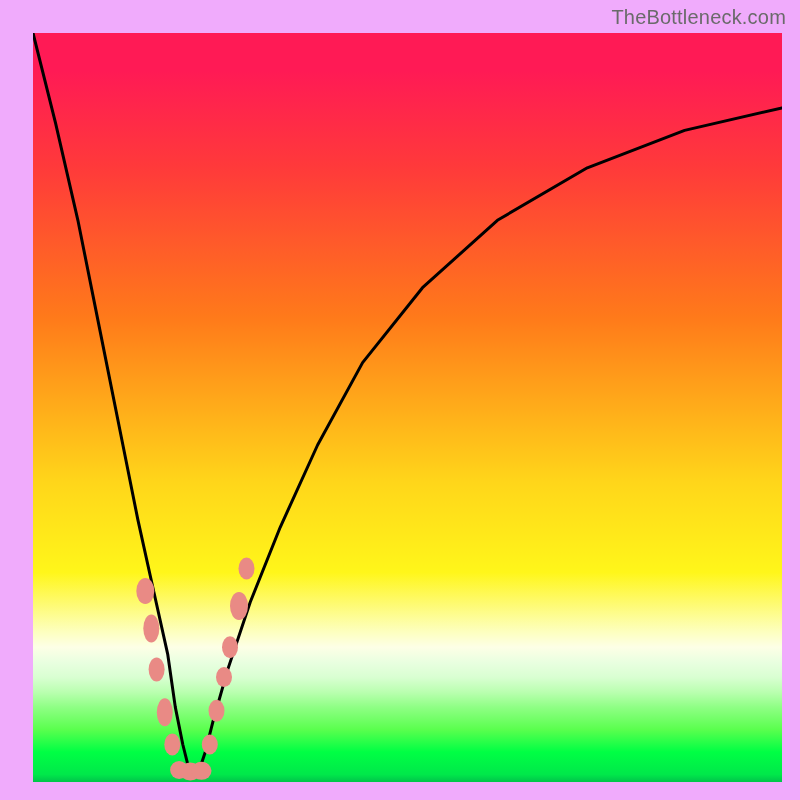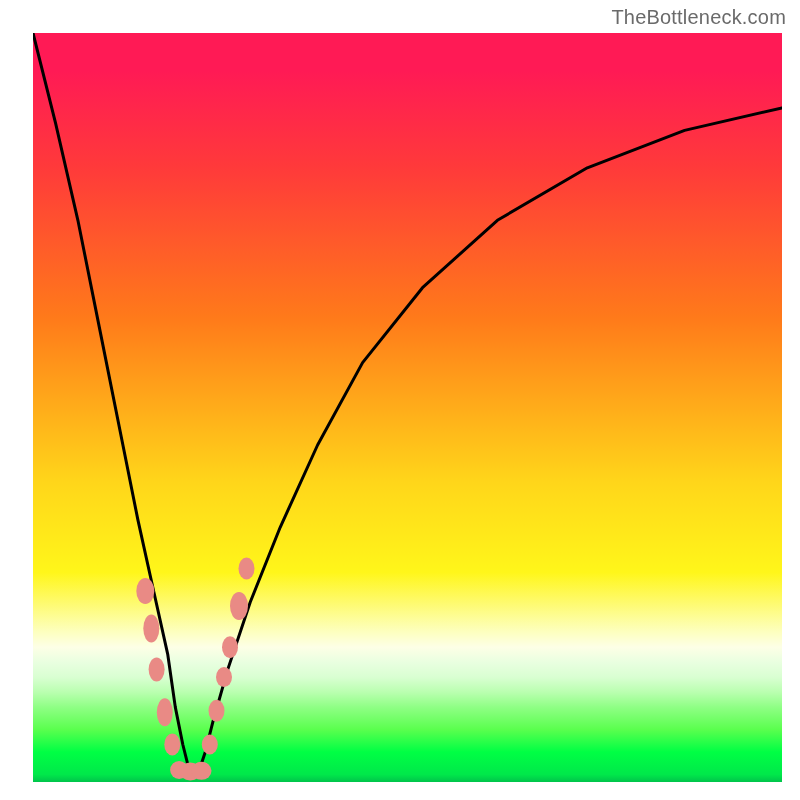--- a/index.html
+++ b/index.html
@@ -9,21 +9,21 @@
     height: 800px;
     overflow: hidden;
     background: #000;
     font-family: Arial, Helvetica, sans-serif;
   }
   .frame {
     position: absolute;
     left: 0; top: 0;
     width: 800px;
     height: 800px;
-    background: #ffffff;
+    background: #f0abfc;
   }
   .plot-area {
     position: absolute;
     left: 33px;
     top: 33px;
     width: 749px;
     height: 749px;
     overflow: hidden;
   }
   .gradient {

